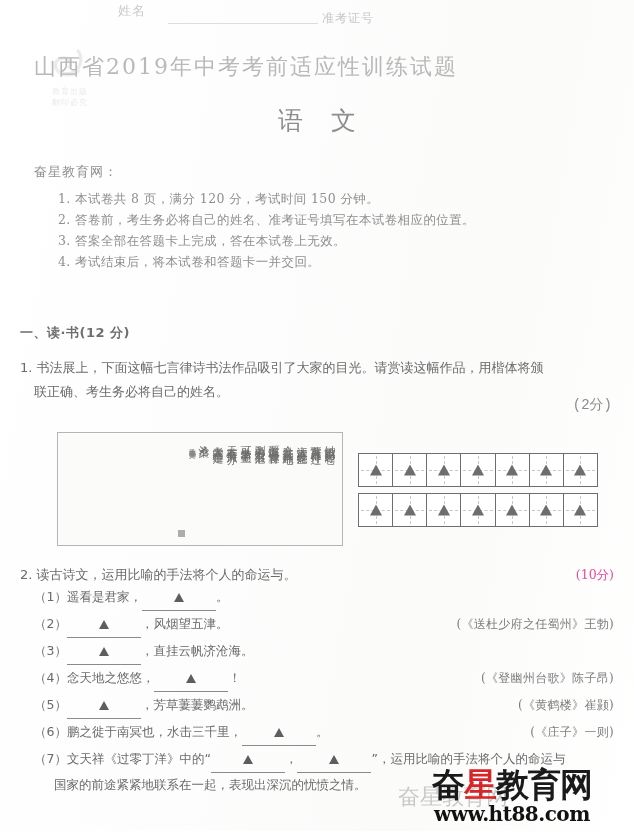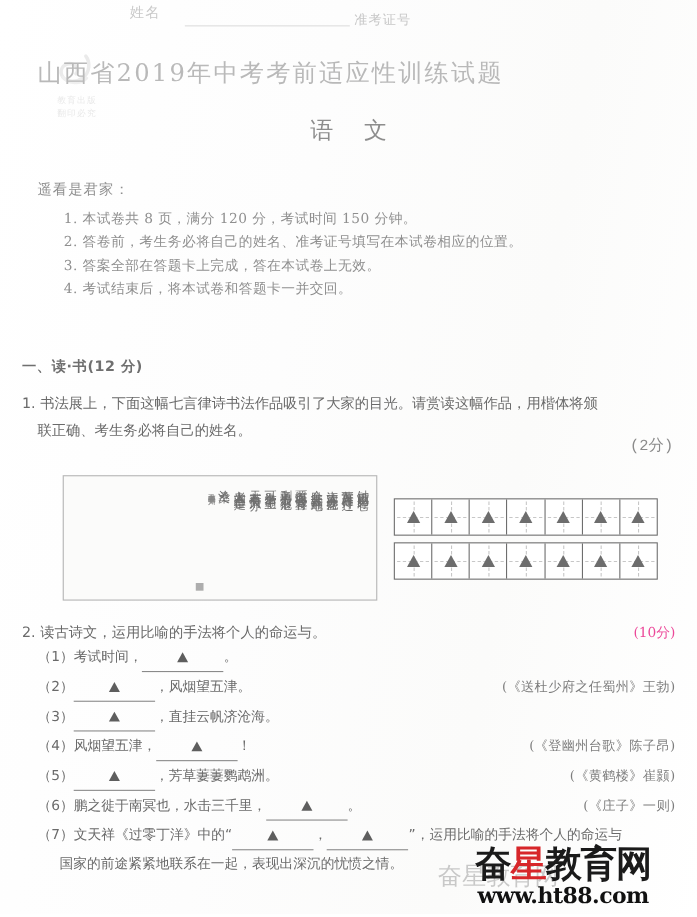--- a/index.html
+++ b/index.html
@@ -109,21 +109,21 @@
     letter-spacing: 2px;
     color: #b9b9b9;
     font-family: "DejaVu Serif", "Liberation Serif", serif;
   }
   .subject-title {
     position: absolute;
     left: 0;
     top: 104px;
     width: 634px;
     text-align: center;
-    font-size: 21px;
+    font-size: 25px;
     color: #8d8d8d;
     letter-spacing: 28px;
     text-indent: 28px;
     font-family: "DejaVu Sans", "Liberation Sans", sans-serif;
   }
 
   
   .notice {
     position: absolute;
     left: 34px;
@@ -396,21 +396,21 @@
   <div class="logo-text">
     <div>教育出版</div>
     <div>翻印必究</div>
   </div>
 </div>
 
 <div class="exam-title">山西省2019年中考考前适应性训练试题</div>
 <div class="subject-title">语文</div>
 
 <div class="notice">
-  <div class="notice-title">遥看是君家：</div>
+  <div class="notice-title">奋星教育网：</div>
   <div class="notice-item">1. 本试卷共 8 页，满分 120 分，考试时间 150 分钟。</div>
   <div class="notice-item">2. 答卷前，考生务必将自己的姓名、准考证号填写在本试卷相应的位置。</div>
   <div class="notice-item">3. 答案全部在答题卡上完成，答在本试卷上无效。</div>
   <div class="notice-item">4. 考试结束后，将本试卷和答题卡一并交回。</div>
 </div>
 
 <div class="section-head">一、读·书(12 分)</div>
 
 <div class="q1">
   <div>
@@ -490,40 +490,40 @@
   <div class="q2-head">
     <div>
       <span>2.</span>
       <span>读古诗文，运用比喻的手法将个人的命运与。</span>
     </div>
     <div class="q2-points">(10分)</div>
   </div>
 
   <div class="q2-item">
     <span class="q2-text">
-      <span>（1）</span><span>考试时间，</span><span class="blank-tri"><span class="tri-in"></span></span><span>。</span>
+      <span>（1）</span><span>遥看是君家，</span><span class="blank-tri"><span class="tri-in"></span></span><span>。</span>
     </span>
   </div>
 
   <div class="q2-item">
     <span class="q2-text">
       <span>（2）</span><span></span><span class="blank-tri"><span class="tri-in"></span></span><span>，风烟望五津。</span>
     </span>
     <span class="src">(《送杜少府之任蜀州》王勃)</span>
   </div>
 
   <div class="q2-item">
     <span class="q2-text">
       <span>（3）</span><span></span><span class="blank-tri"><span class="tri-in"></span></span><span>，直挂云帆济沧海。</span>
     </span>
   </div>
 
   <div class="q2-item">
     <span class="q2-text">
-      <span>（4）</span><span>风烟望五津，</span><span class="blank-tri"><span class="tri-in"></span></span><span>！</span>
+      <span>（4）</span><span>念天地之悠悠，</span><span class="blank-tri"><span class="tri-in"></span></span><span>！</span>
     </span>
     <span class="src">(《登幽州台歌》陈子昂)</span>
   </div>
 
   <div class="q2-item">
     <span class="q2-text">
       <span>（5）</span><span></span><span class="blank-tri"><span class="tri-in"></span></span><span>，芳草萋萋鹦鹉洲。</span>
     </span>
     <span class="src">(《黄鹤楼》崔颢)</span>
   </div>

